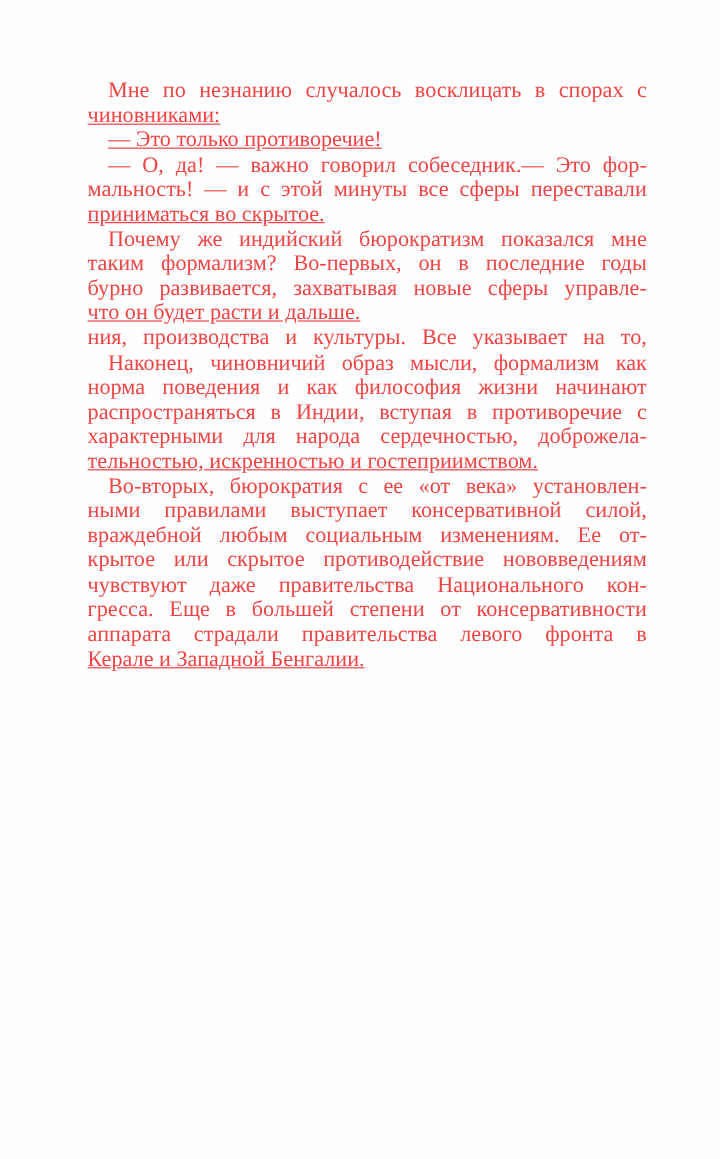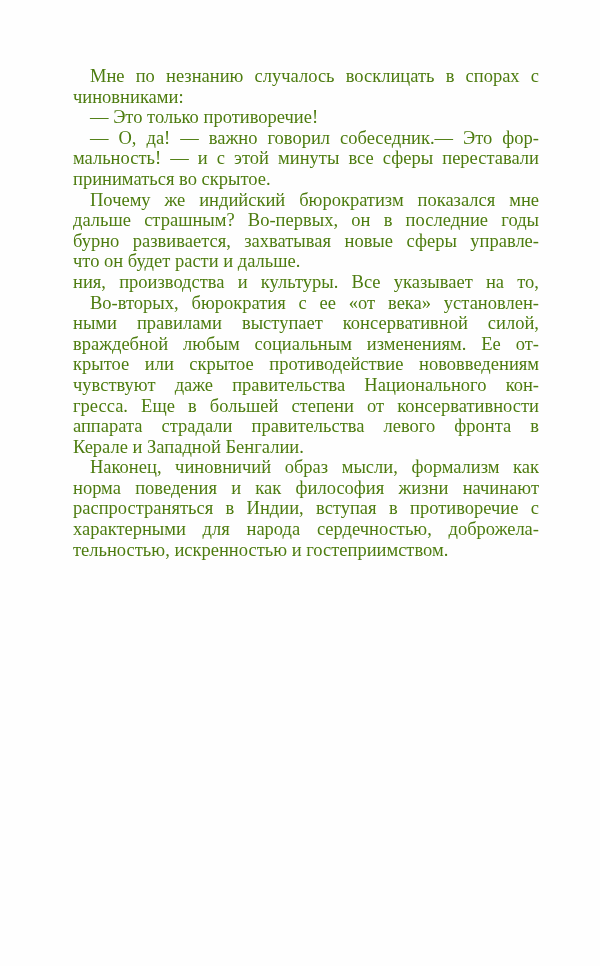--- a/index.html
+++ b/index.html
@@ -13,36 +13,37 @@
     position: relative;
     overflow: hidden;
   }
   .page {
     position: absolute;
     left: 73px;
     top: 66px;
     width: 466px;
     font-family: "Liberation Serif", "DejaVu Serif", serif;
     font-size: 18.5px;
-    color: #4d7c0f;
+    color: #ef4444;
     line-height: 20.6px;
   }
   .line {
     display: block;
     white-space: nowrap;
     text-align: justify;
     text-align-last: justify;
     height: 20.6px;
     overflow: visible;
   }
   .line.indent {
     padding-left: 17px;
   }
   .line.last {
     text-align-last: left;
+    text-decoration: underline;
   }
 </style>
 </head>
 <body>
 
 <div class="page">
 
   <div>
     <span class="line indent">Мне по незнанию случалось восклицать в спорах с</span>
     <span class="line last">чиновниками:</span>
@@ -54,37 +55,37 @@
 
 
   <div>
     <span class="line indent">— О, да! — важно говорил собеседник.— Это фор-</span>
     <span class="line">мальность! — и с этой минуты все сферы переставали</span>
     <span class="line last">приниматься во скрытое.</span>
   </div>
 
   <div>
     <span class="line indent">Почему же индийский бюрократизм показался мне</span>
-    <span class="line">дальше страшным? Во-первых, он в последние годы</span>
+    <span class="line">таким формализм? Во-первых, он в последние годы</span>
     <span class="line">бурно развивается, захватывая новые сферы управле-</span>
     <span class="line last">что он будет расти и дальше.</span>
     <span class="line">ния, производства и культуры. Все указывает на то,</span>
+  </div>
+
+  <div>
+    <span class="line indent">Наконец, чиновничий образ мысли, формализм как</span>
+    <span class="line">норма поведения и как философия жизни начинают</span>
+    <span class="line">распространяться в Индии, вступая в противоречие с</span>
+    <span class="line">характерными для народа сердечностью, доброжела-</span>
+    <span class="line last">тельностью, искренностью и гостеприимством.</span>
   </div>
 
   <div>
     <span class="line indent">Во-вторых, бюрократия с ее «от века» установлен-</span>
     <span class="line">ными правилами выступает консервативной силой,</span>
     <span class="line">враждебной любым социальным изменениям. Ее от-</span>
     <span class="line">крытое или скрытое противодействие нововведениям</span>
     <span class="line">чувствуют даже правительства Национального кон-</span>
     <span class="line">гресса. Еще в большей степени от консервативности</span>
     <span class="line">аппарата страдали правительства левого фронта в</span>
     <span class="line last">Керале и Западной Бенгалии.</span>
   </div>
-
-  <div>
-    <span class="line indent">Наконец, чиновничий образ мысли, формализм как</span>
-    <span class="line">норма поведения и как философия жизни начинают</span>
-    <span class="line">распространяться в Индии, вступая в противоречие с</span>
-    <span class="line">характерными для народа сердечностью, доброжела-</span>
-    <span class="line last">тельностью, искренностью и гостеприимством.</span>
-  </div>
 </div>
 
 </body></html>

